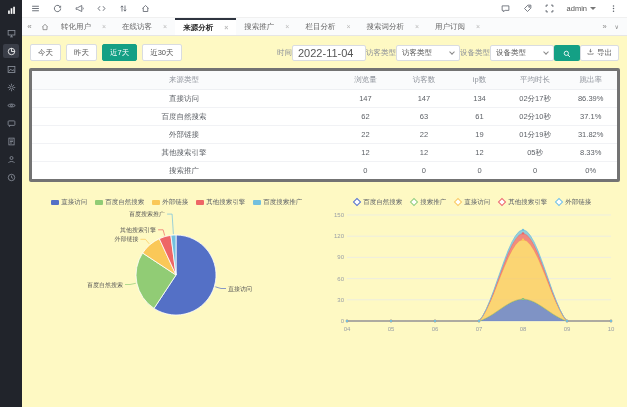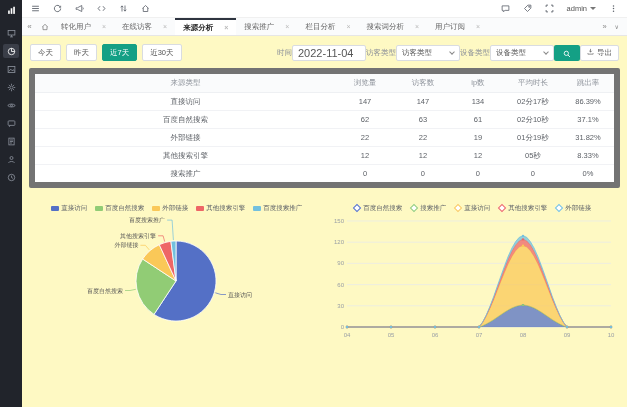--- a/index.html
+++ b/index.html
@@ -35,21 +35,21 @@
   .fright{margin-left:auto;display:flex;align-items:center;}
   .flabel{font-size:7.5px;color:#8a8f99;}
   .input{width:62px;height:14px;background:#fff;border:1px solid #d9dce1;border-radius:2px;font-size:11px;color:#555;display:flex;align-items:center;padding:0 5px;cursor:text;}
   .select{width:52px;height:14px;background:#fff;border:1px solid #d9dce1;border-radius:2px;font-size:7.5px;color:#555;display:flex;align-items:center;justify-content:space-between;padding:0 5px;cursor:pointer;}
   .chev{width:3px;height:3px;border-right:1px solid #888;border-bottom:1px solid #888;transform:rotate(45deg);margin-top:-2px;}
   .search-btn{width:26px;height:16px;background:#14a085;border-radius:2px;display:flex;align-items:center;justify-content:center;cursor:pointer;}
   .search-btn svg{width:8px;height:8px;}
   .export-btn{height:16px;box-sizing:border-box;padding:0 6px;background:#fff;border:1px solid #d9dce1;border-radius:2px;font-size:7.5px;color:#555;display:flex;align-items:center;gap:3px;cursor:pointer;}
   .export-btn svg{width:7px;height:7px;}
   
-  .table-card{background:#fff;border:6px solid #737373;border-radius:2px;}
+  .table-card{background:#fff;border:3px solid #737373;border-radius:2px;}
   table{width:100%;border-collapse:collapse;table-layout:fixed;}
   th{font-size:7.5px;color:#8f949c;font-weight:normal;height:16px;background:#fafbfc;border-bottom:1px solid #eef0f3;text-align:center;}
   td{font-size:7.5px;color:#5d6167;height:15px;text-align:center;border-bottom:1px solid #f1f2f5;}
   tr:last-child td{border-bottom:none;}
   
   .charts{display:flex;margin-top:15px;}
   .panel{flex:1;display:flex;flex-direction:column;align-items:center;}
   .legend{display:flex;gap:8px;align-items:center;height:10px;margin-bottom:2px;}
   .litem{display:flex;align-items:center;gap:2px;font-size:6.5px;color:#5f6368;cursor:pointer;}
   .sw{width:8px;height:5px;border-radius:1px;}

